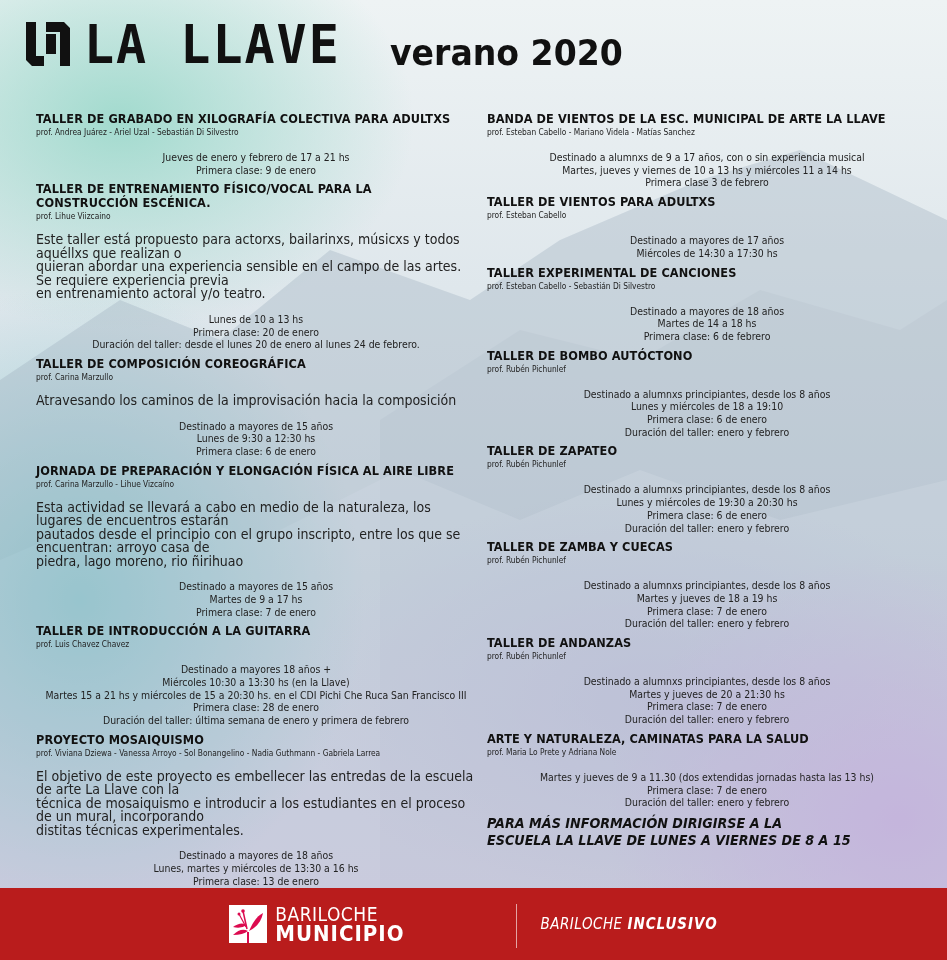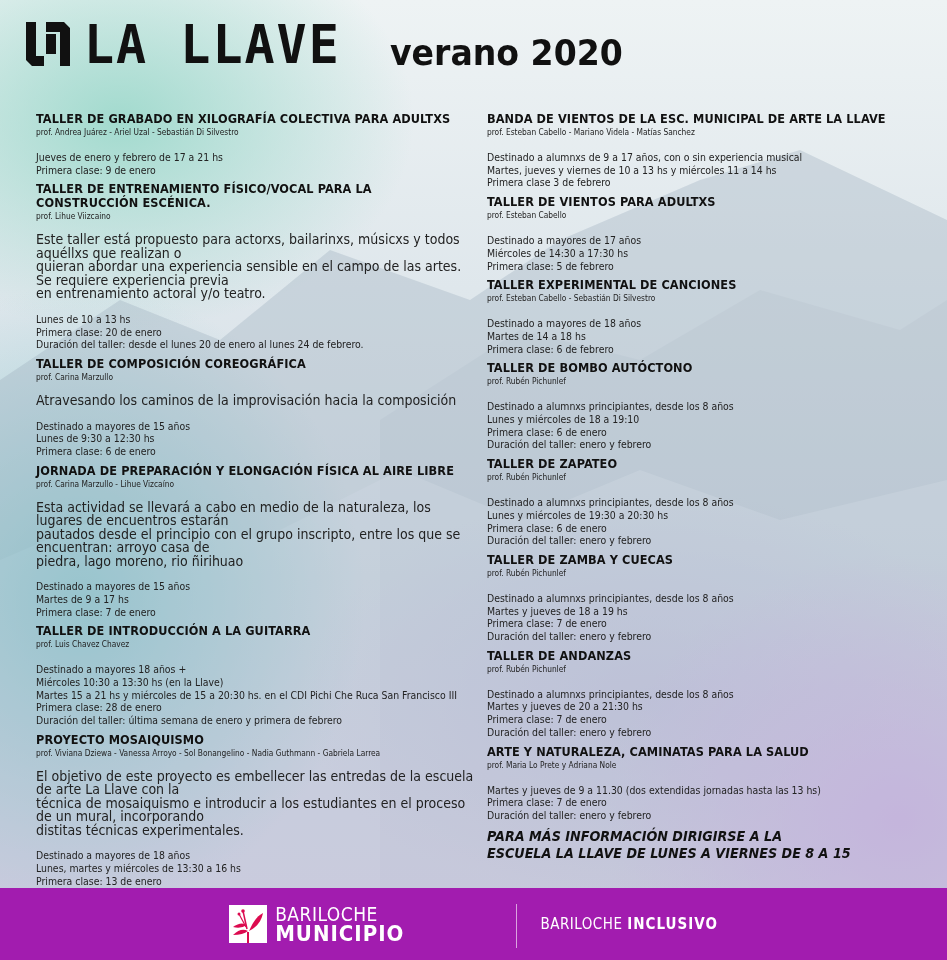--- a/index.html
+++ b/index.html
@@ -39,39 +39,39 @@
   .col-left { left: 36px; width: 440px; }
   .col-right { left: 487px; width: 440px; }
   .workshop { margin-bottom: 4px; }
   .w-title {
     font-family: "DejaVu Sans Condensed", "DejaVu Sans", sans-serif;
     font-weight: bold; font-size: 12.6px; line-height: 14px;
     letter-spacing: 0.1px; color: #111;
   }
   .w-prof { font-size: 8.3px; line-height: 13px; color: #222; }
   .w-desc { font-size: 14px; line-height: 13.5px; color: #222; margin-top: 10px; }
-  .w-info { font-size: 10.4px; line-height: 12.7px; color: #222; margin-top: 12px; }
+  .w-info { font-size: 10.4px; line-height: 12.7px; color: #222; margin-top: 12px; text-align: center; }
   .w-info div { white-space: nowrap; }
   .contact {
     font-family: "DejaVu Sans Condensed", "DejaVu Sans", sans-serif;
     font-weight: bold; font-size: 14.2px; line-height: 17.5px; color: #111;
     margin-top: 6px;
     font-style: italic;
   }
   .footer {
     position: absolute; left: 0; top: 888px; width: 947px; height: 72px;
     display: flex; align-items: center; justify-content: center;
   }
   .footer-left { display: flex; align-items: center; margin-right: 136px; }
   .muni-icon { width: 38px; height: 38px; margin-right: 8px; }
   .muni-text { color: #fff; line-height: 19px; }
   .muni-top { font-size: 19px; font-weight: normal; letter-spacing: 0.5px; }
   .muni-bottom { font-size: 22px; font-weight: bold; letter-spacing: 1px; }
   .footer-divider { position: absolute; left: 516px; top: 16px; width: 1px; height: 44px; background: rgba(255,255,255,0.6); }
-  .footer-right { color: #fff; font-size: 15px; letter-spacing: 0.5px; margin-left: 0; }
+  .footer-right { color: #fff; font-size: 15px; letter-spacing: 0.5px; margin-left: 0; font-style: italic; }
   .footer-right b { font-weight: bold; letter-spacing: 1px; }
 </style>
 </head>
 <body>
 
 <svg class="mountain" viewBox="0 0 947 890" preserveAspectRatio="none">
   <path d="M0,380 L120,300 L220,340 L330,250 L470,300 L560,240 L700,180 L800,150 L947,220 L947,890 L0,890 Z" fill="#9fb0bf"></path>
   <path d="M380,420 L520,330 L640,360 L760,290 L900,330 L947,300 L947,890 L380,890 Z" fill="#8597aa" opacity="0.6"></path>
   <path d="M0,560 L140,500 L260,540 L400,470 L520,520 L640,470 L780,520 L947,480 L947,890 L0,890 Z" fill="#b8c4d4" opacity="0.5"></path>
 </svg>
@@ -178,21 +178,20 @@
       <div>Primera clase 3 de febrero</div>
     </div>
   </div>
 
   <div class="workshop" style="margin-top:6px">
     <div class="w-title">TALLER DE VIENTOS PARA ADULTXS</div>
     <div class="w-prof">prof. Esteban Cabello</div>
     <div class="w-info">
       <div>Destinado a mayores de 17 años</div>
       <div>Miércoles de 14:30 a 17:30 hs</div>
-      <div>Primera clase: 5 de febrero</div>
     </div>
   </div>
 
   <div class="workshop" style="margin-top:6px">
     <div class="w-title">TALLER EXPERIMENTAL DE CANCIONES</div>
     <div class="w-prof">prof. Esteban Cabello - Sebastián Di Silvestro</div>
     <div class="w-info">
       <div>Destinado a mayores de 18 años</div>
       <div>Martes de 14 a 18 hs</div>
       <div>Primera clase: 6 de febrero</div>
@@ -252,21 +251,21 @@
       <div>Duración del taller: enero y febrero</div>
     </div>
   </div>
 
   <div class="contact">
     <div>PARA MÁS INFORMACIÓN DIRIGIRSE A LA</div>
     <div>ESCUELA LA LLAVE DE LUNES A VIERNES DE 8 A 15</div>
   </div>
 </div>
 
-<div class="footer" style="background:#a21caf">
+<div class="footer" style="background:#b91c1c">
   <div class="footer-left">
     <svg class="muni-icon" viewBox="0 0 38 38">
       <rect x="0" y="0" width="38" height="38" fill="#fff"></rect>
       <path d="M4,30 Q12,22 19,26 Q14,30 4,30 Z" fill="#dc0a4f"></path>
       <path d="M4,22 Q12,16 18,20 Q12,24 4,22 Z" fill="#dc0a4f"></path>
       <path d="M20,26 Q26,12 34,8 Q32,20 20,26 Z" fill="#dc0a4f"></path>
       <path d="M18,24 L14,6" stroke="#dc0a4f" stroke-width="1.5"></path>
       <circle cx="14" cy="6" r="1.8" fill="#dc0a4f"></circle>
       <circle cx="10" cy="9" r="1.5" fill="#dc0a4f"></circle>
       <path d="M10,9 L17,22" stroke="#dc0a4f" stroke-width="1.2"></path>

